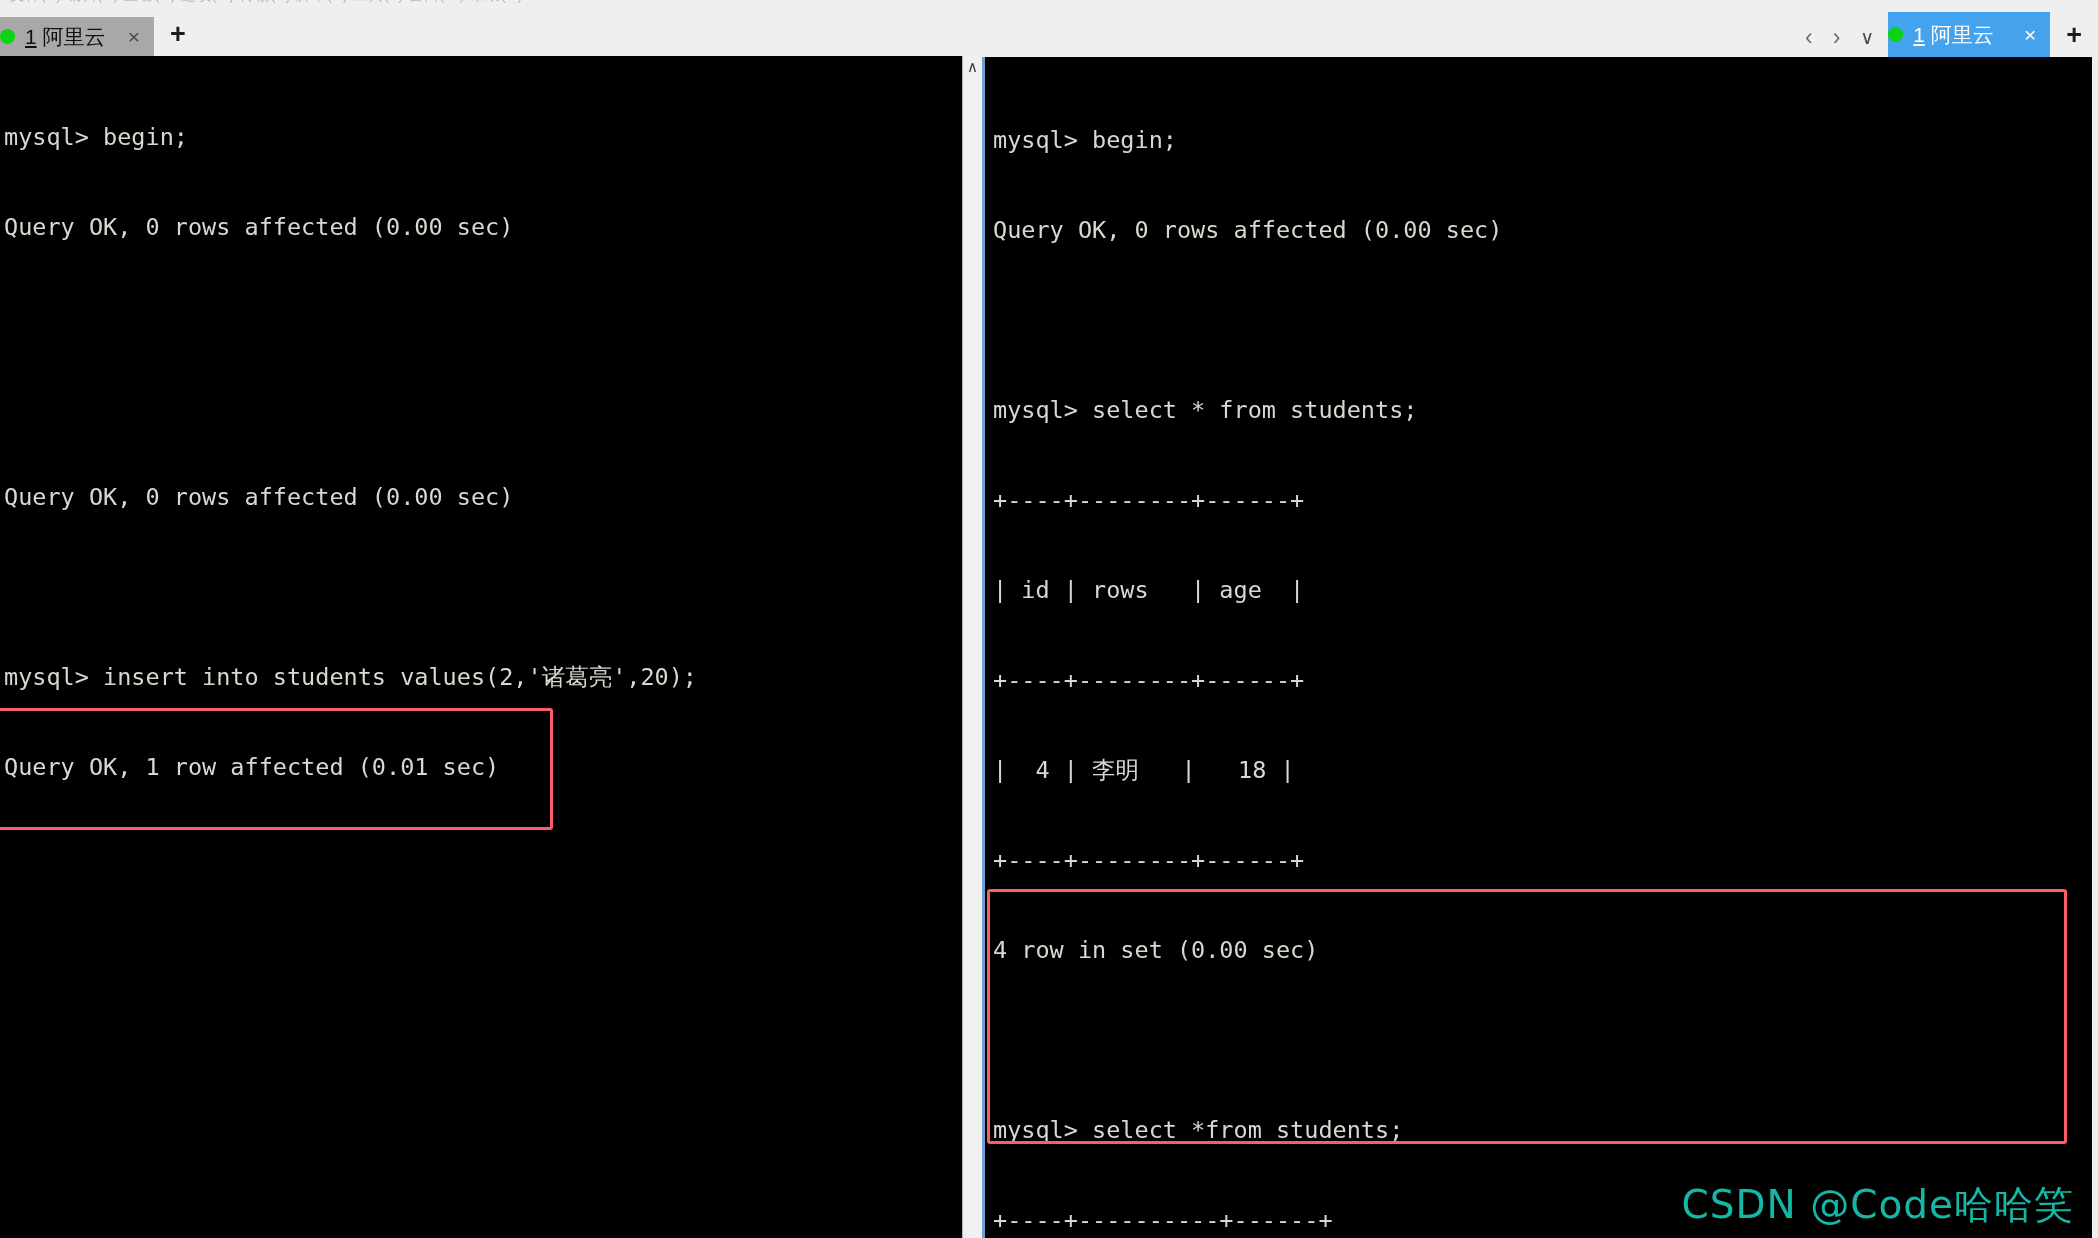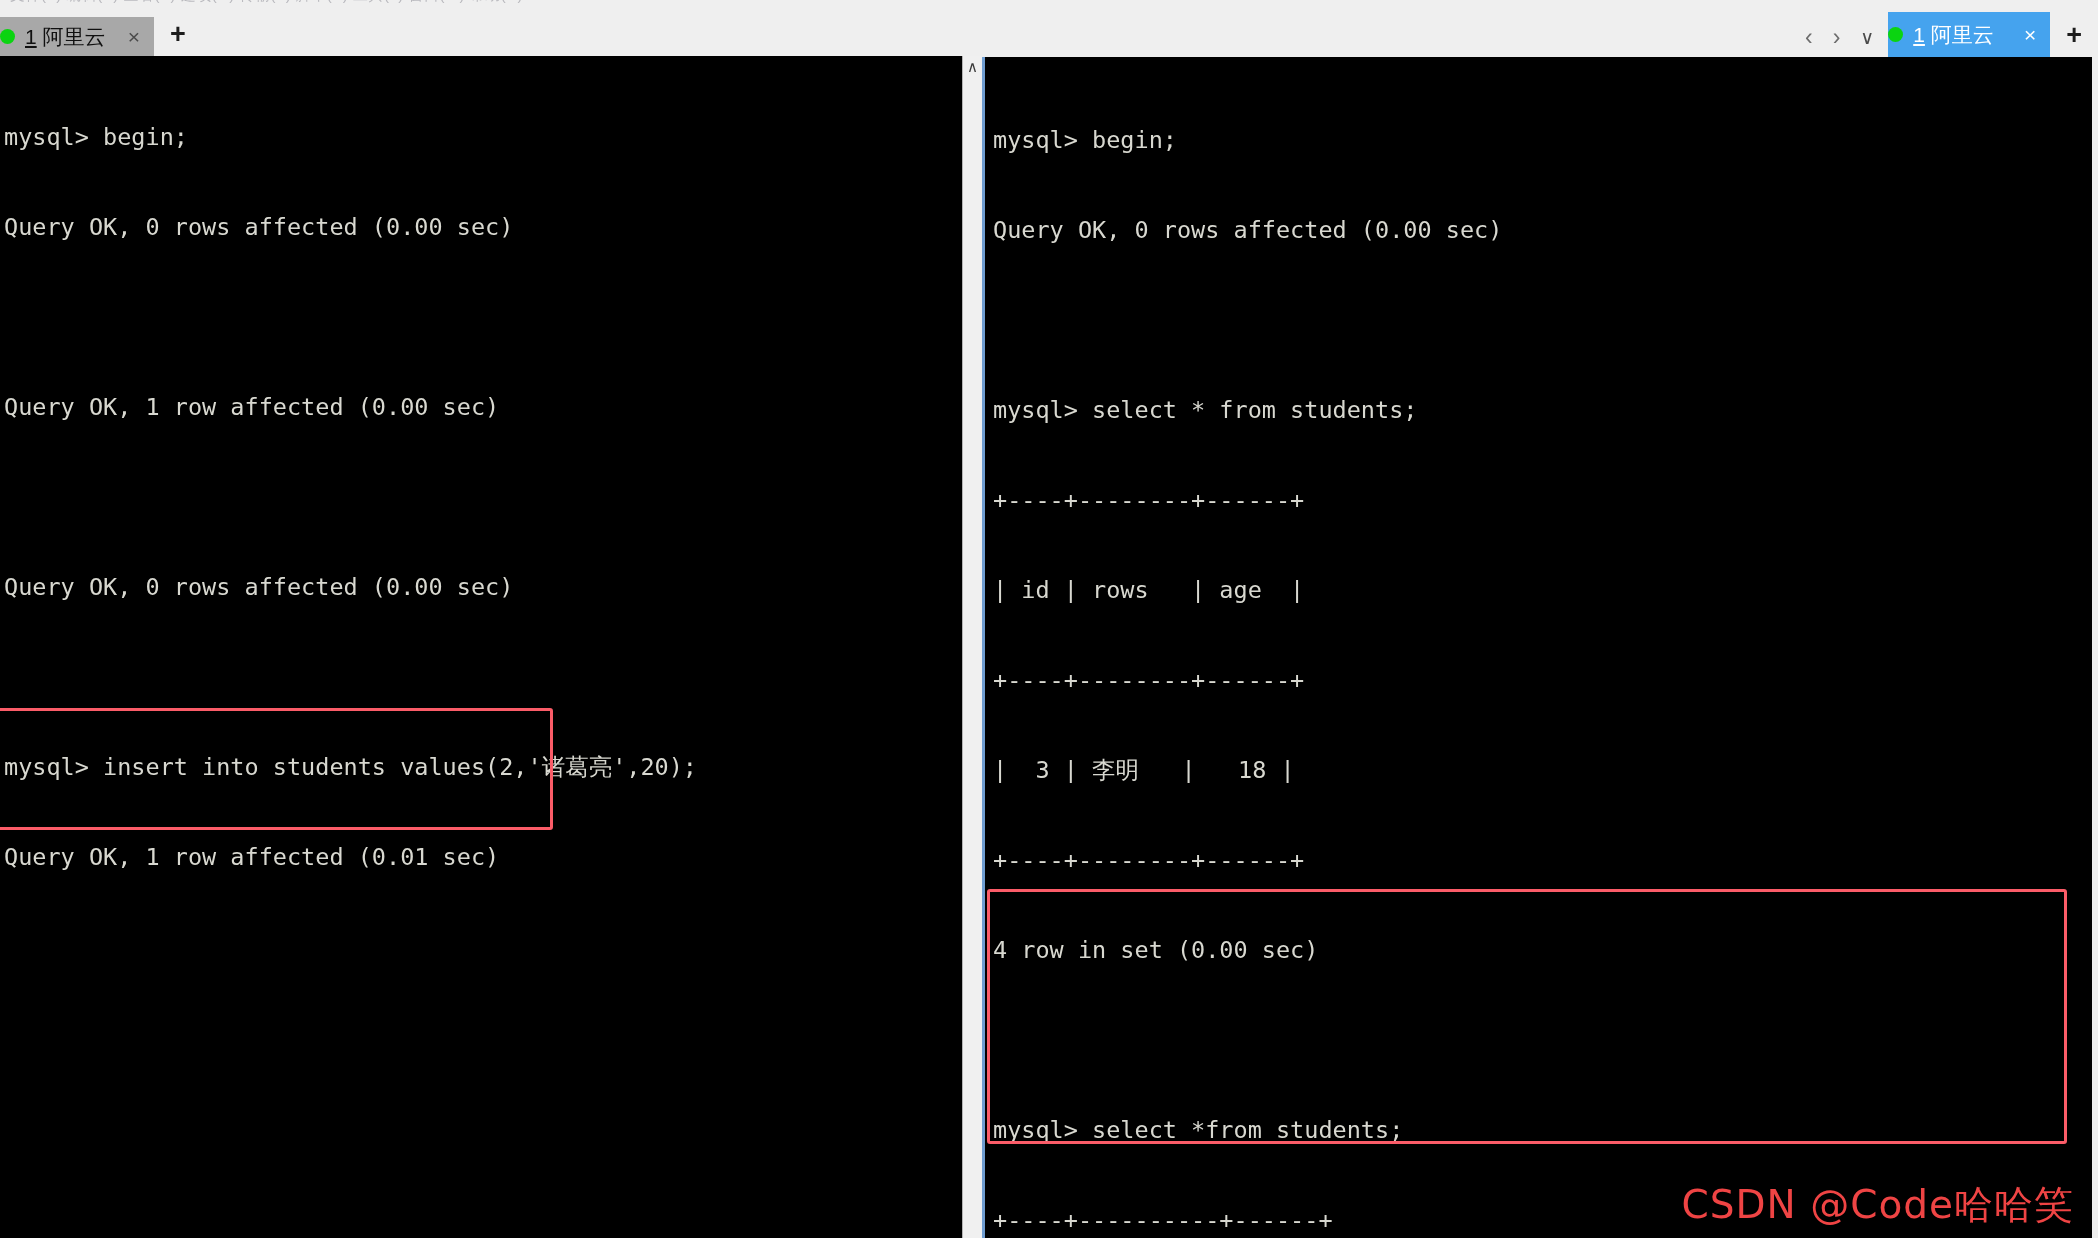--- a/index.html
+++ b/index.html
@@ -194,21 +194,21 @@
   }
   #redbox-left  { left: -3px; top: 652px;  width: 556px;  height: 122px; }
   #redbox-right { left: 2px;  top: 832px;  width: 1080px; height: 255px; }
 
   
   .watermark {
     position: absolute;
     right: 18px;
     bottom: 18px;
     font-size: 39px;
-    color: #ef4444;
+    color: #14b8a6;
     font-family: "DejaVu Sans", sans-serif;
     letter-spacing: 1px;
     white-space: nowrap;
     user-select: none;
   }
 </style>
 </head>
 <body>
 
 <div id="root">
@@ -226,21 +226,20 @@
         <span class="tab-close">×</span>
       </div>
       <div class="tab-plus">+</div>
     </div>
 
     <div class="term-wrap-left">
       <div class="term term-left">
         <span class="line">mysql&gt; begin;</span>
         <span class="line">Query OK, 0 rows affected (0.00 sec)</span>
         <span class="blank"></span>
-        <span class="line">Query OK, 1 row affected (0.00 sec)</span>
         <span class="blank"></span>
         <span class="line">Query OK, 0 rows affected (0.00 sec)</span>
         <span class="blank"></span>
         <span class="line">mysql&gt; insert into students values(2,'诸葛亮',20);</span>
         <span class="line">Query OK, 1 row affected (0.01 sec)</span>
         <span class="blank"></span>
         
         
         
         
@@ -273,21 +272,21 @@
     </div>
 
     <div class="term term-right">
       <span class="line">mysql&gt; begin;</span>
       <span class="line">Query OK, 0 rows affected (0.00 sec)</span>
       <span class="blank"></span>
       <span class="line">mysql&gt; select * from students;</span>
       <span class="line">+----+--------+------+</span>
       <span class="line">| id | rows   | age  |</span>
       <span class="line">+----+--------+------+</span>
-      <span class="line">|  3 | 李明   |   18 |</span>
+      <span class="line">|  4 | 李明   |   18 |</span>
       <span class="line">+----+--------+------+</span>
       <span class="line">4 row in set (0.00 sec)</span>
       <span class="blank"></span>
       <span class="line">mysql&gt; select *from students;</span>
       <span class="line">+----+----------+------+</span>
       
       
       
       
       

